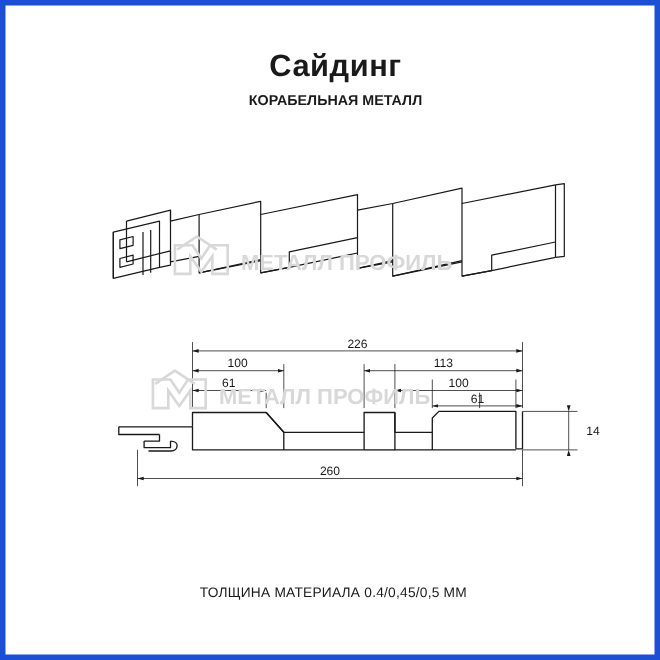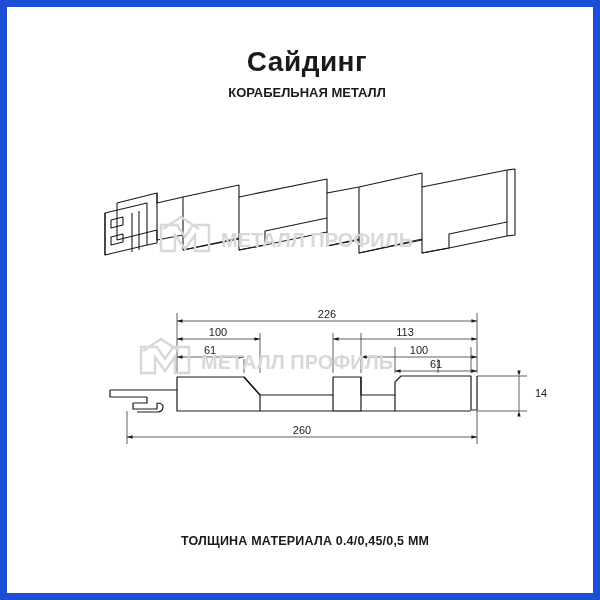--- a/index.html
+++ b/index.html
@@ -12,21 +12,21 @@
     background: #ffffff;
     font-family: "Liberation Sans", sans-serif;
     color: #1a1a1a;
     overflow: hidden;
   }
   .page {
     position: relative;
     width: 600px;
     height: 600px;
     box-sizing: border-box;
-    border: 7px solid #1d4ed8;
+    border: 5px solid #1d4ed8;
   }
   
   .header {
     position: absolute;
     left: 0;
     top: 38px;
     width: 600px;
     text-align: center;
   }
   .title {
@@ -48,21 +48,21 @@
     margin-top: 1px;
   }
   
   .footer {
     position: absolute;
     left: 0;
     top: 527px;
     width: 596px;
     text-align: center;
     font-size: 12.5px;
-    font-weight: bold;
+    font-weight: normal;
     letter-spacing: 0.2px;
   }
   
   .drawing {
     position: absolute;
     left: 0;
     top: 0;
     width: 600px;
     height: 600px;
   }

